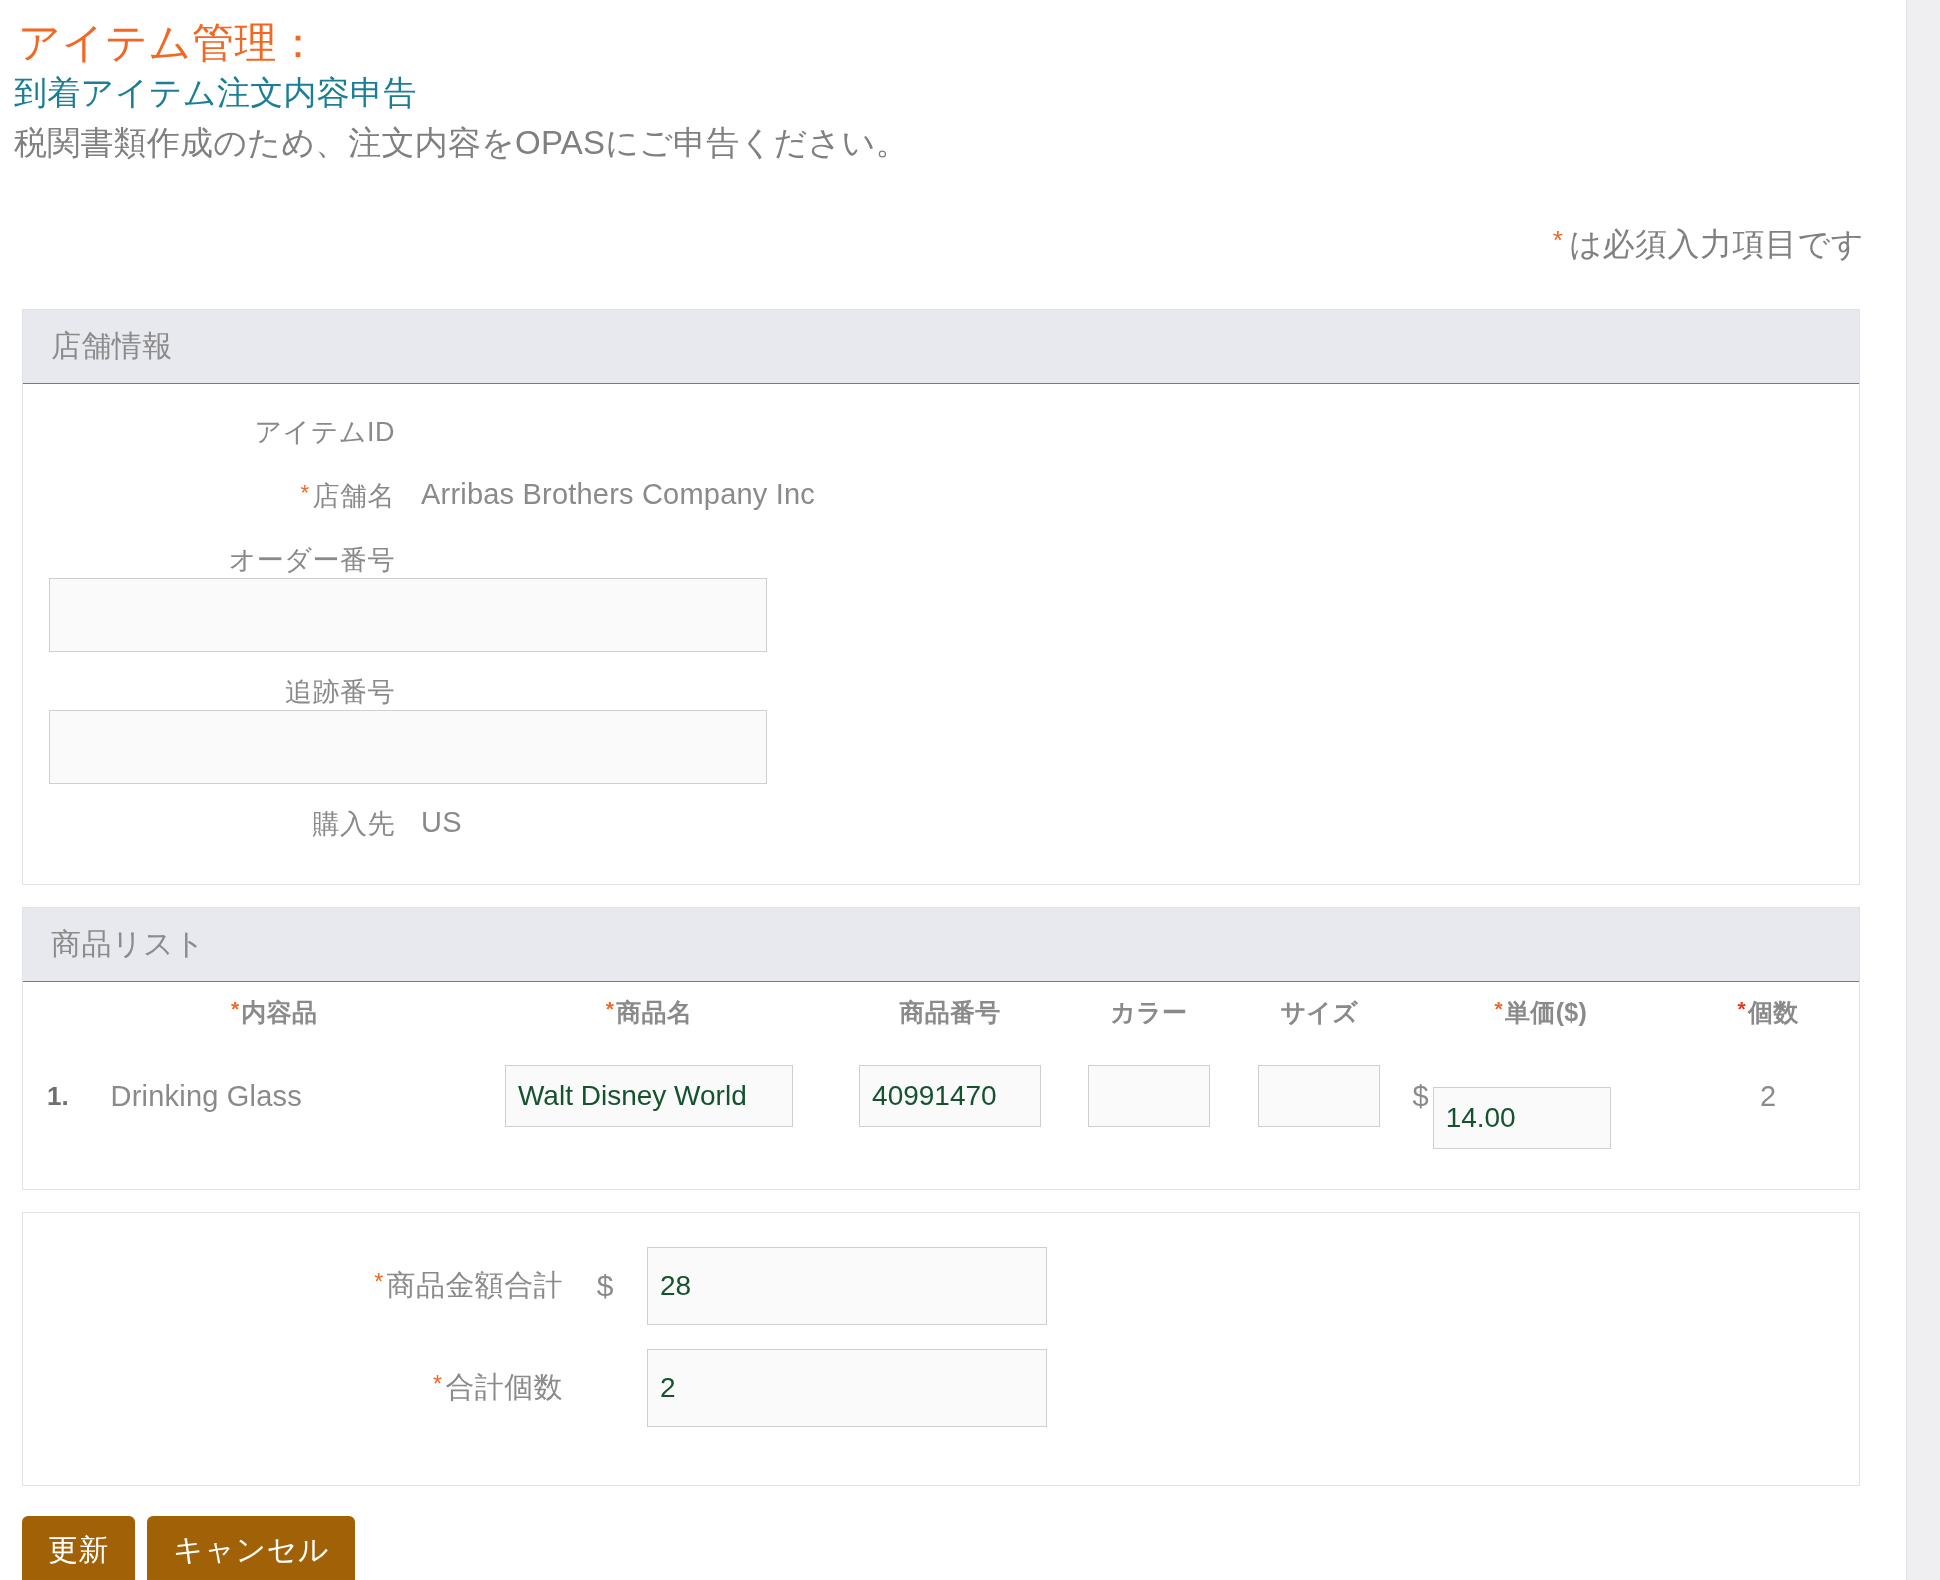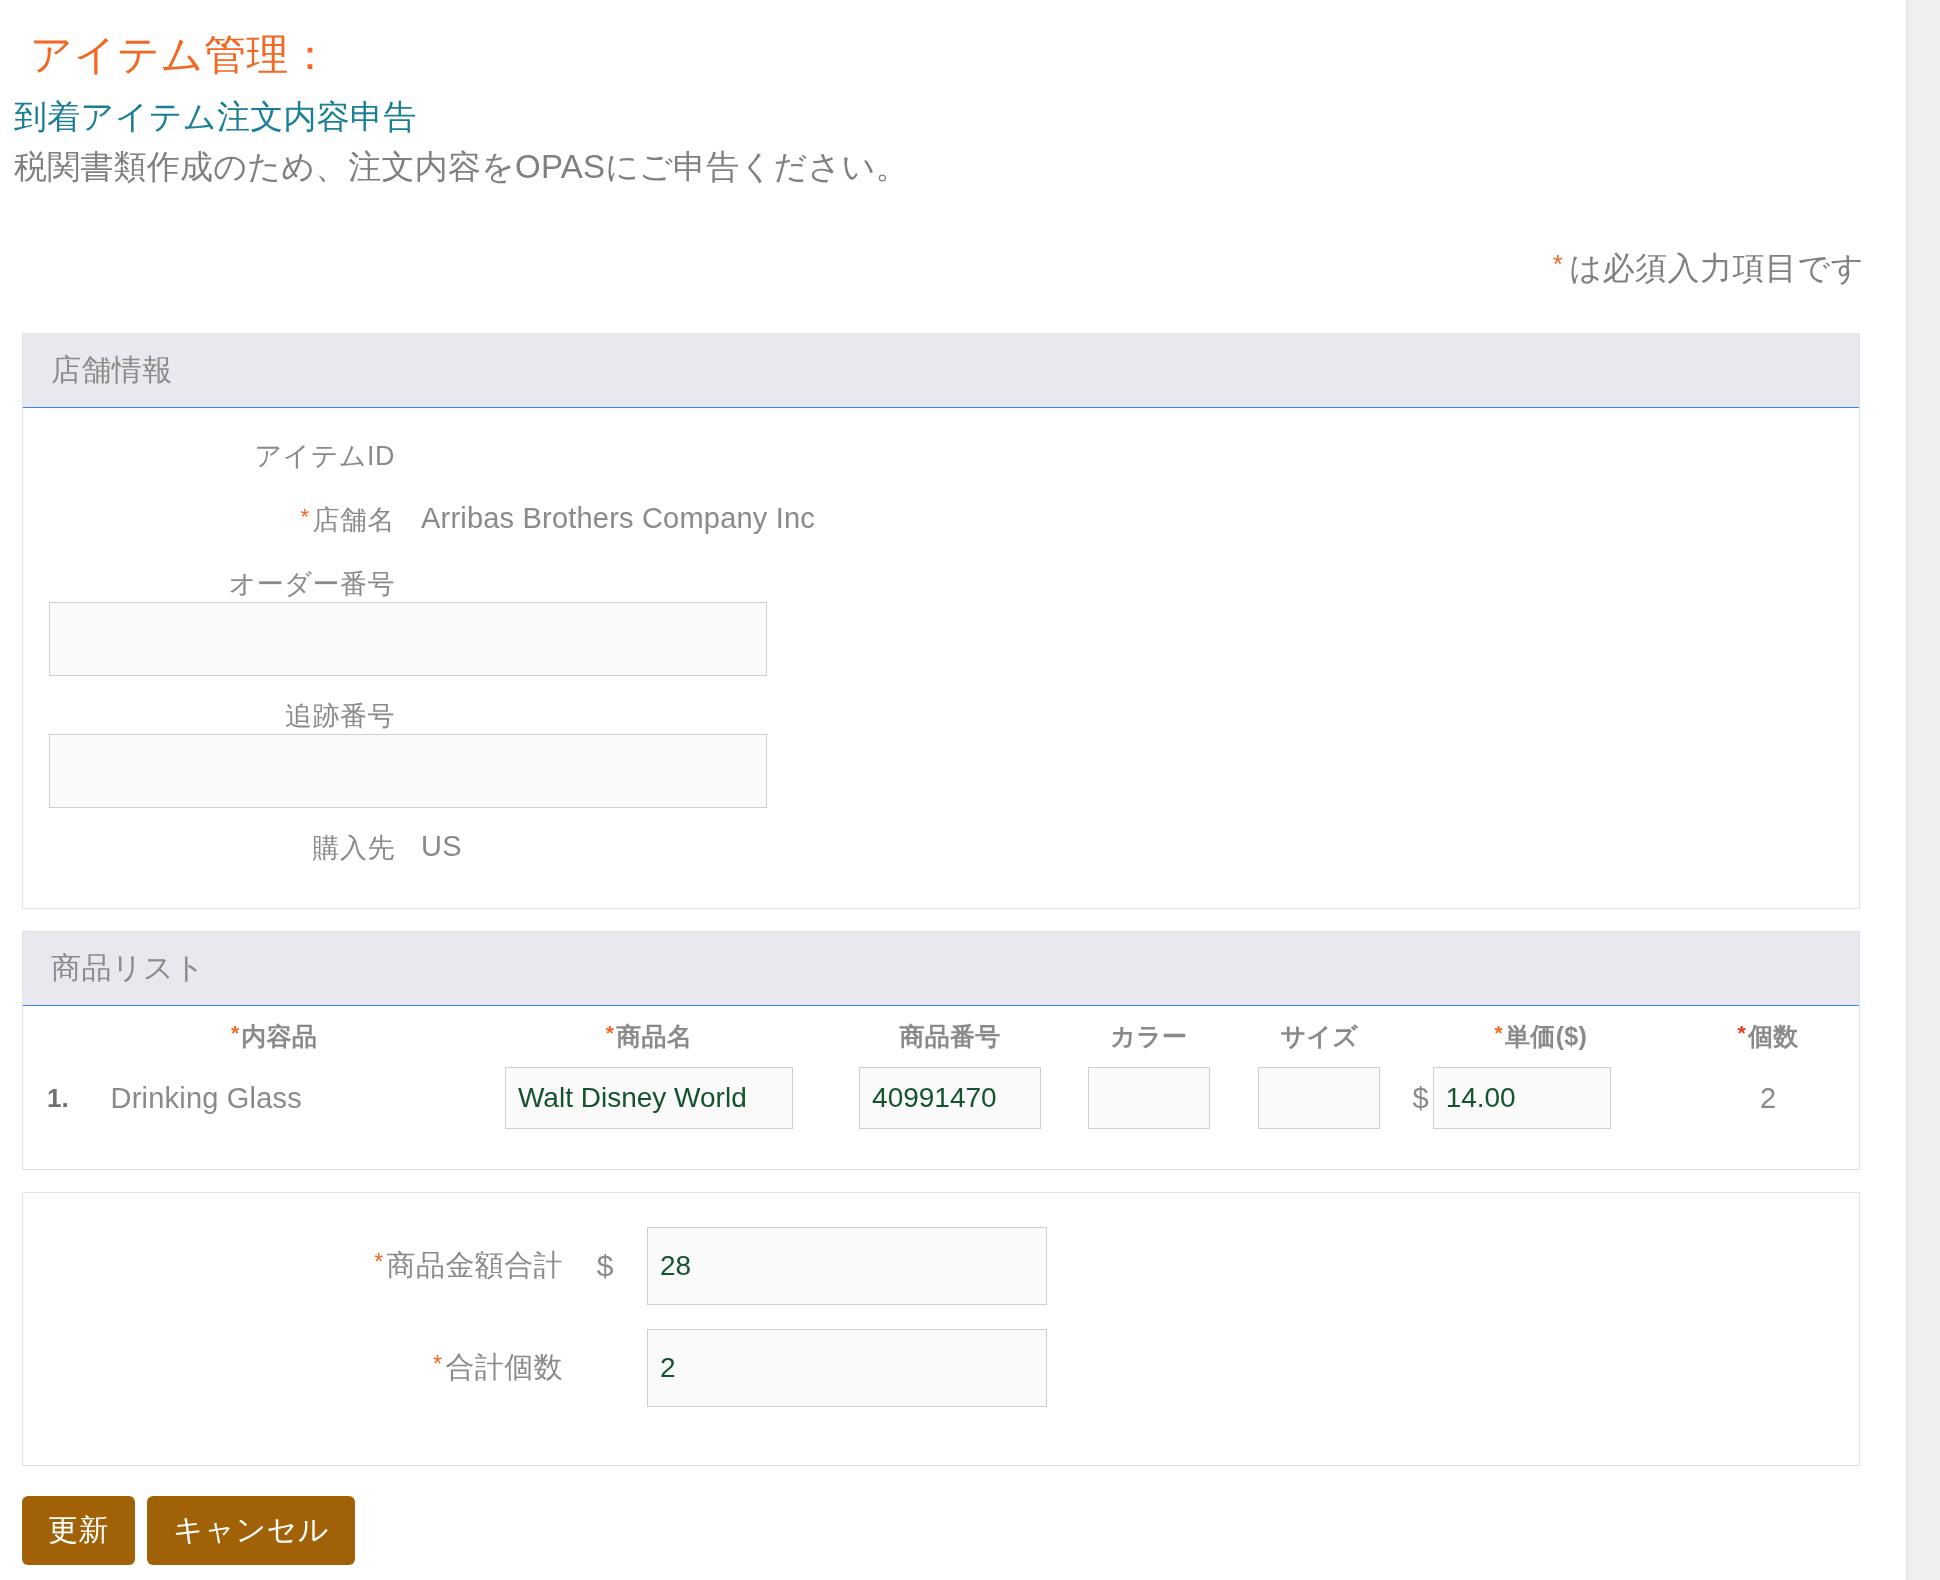--- a/index.html
+++ b/index.html
@@ -35,21 +35,21 @@
 
   
   .header {
     padding: 14px 0 0 14px;
   }
   .title-main {
     font-size: 42px;
     color: #f26722;
     line-height: 1.18;
     font-weight: 400;
-    margin: 16px;
+    margin: 4px;
     letter-spacing: 0.5px;
   }
   .title-sub {
     font-size: 33px;
     color: #1a7f94;
     line-height: 1.3;
     font-weight: 400;
     margin: 4px 0 0 0;
     letter-spacing: 0.3px;
   }
@@ -205,20 +205,21 @@
   }
   .dollar-sign {
     font-size: 29px;
     color: #8a8a8a;
     margin-right: 4px;
   }
   .inp-price {
     width: 178px;
     height: 62px;
     border-color: #f07d2e;
+    margin-top: 44px;
   }
 
   
   .totals-body { padding: 34px 0 34px 0; }
   .total-row {
     display: flex;
     align-items: center;
     margin-bottom: 24px;
   }
   .total-label {

